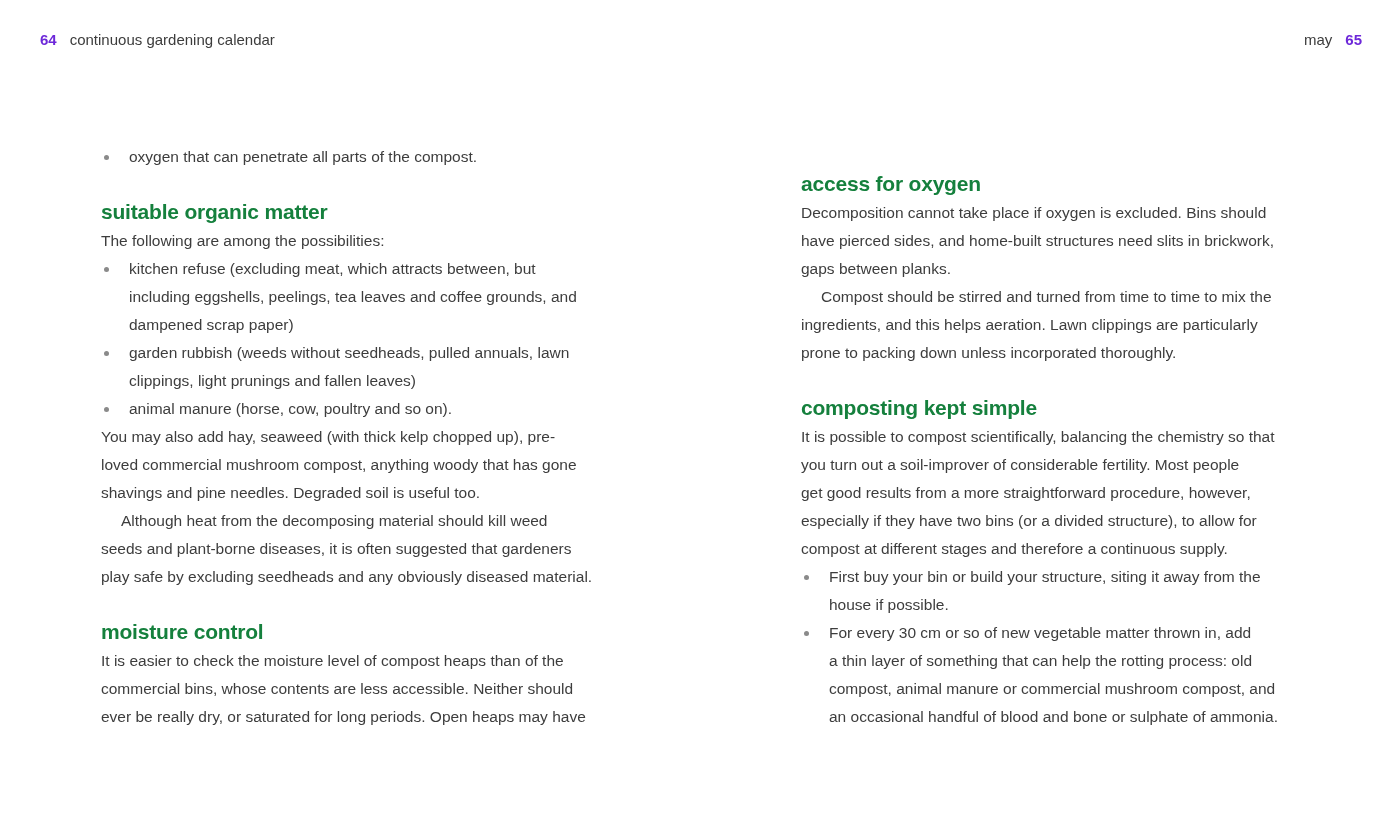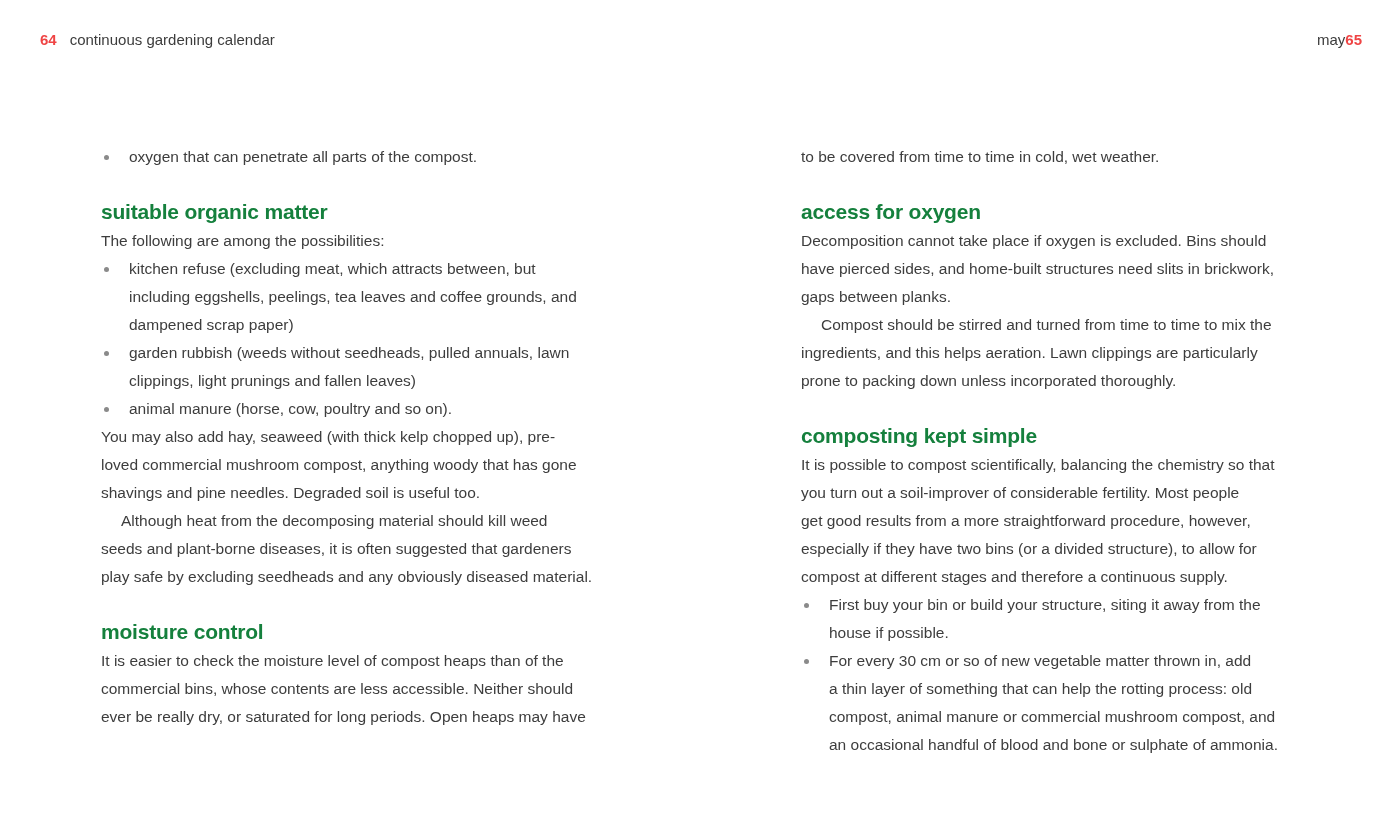--- a/index.html
+++ b/index.html
@@ -22,24 +22,24 @@
     top: 31px;
     font-size: 15px;
     color: #3c3c3c;
     line-height: 17px;
     white-space: nowrap;
   }
   .running-header.left { left: 40px; }
   .running-header.right { right: 38px; text-align: right; }
   .pagenum {
     font-weight: 700;
-    color: #ef4444;
+    color: #6d28d9;
   }
   .running-header.left .book-title { margin-left: 13px; }
-  .running-header.right .pagenum { }
+  .running-header.right .pagenum { margin-left: 13px; }
 
   .column {
     position: absolute;
     top: 143px;
     width: 540px;
   }
   .column.left-col { left: 101px; }
   .column.right-col { left: 801px; }
 
   .section-heading {
@@ -133,23 +133,20 @@
         <div class="line">play safe by excluding seedheads and any obviously diseased material.</div>
       </div>
       <h2 class="section-heading">moisture control</h2>
       <div class="para">
         <div class="line">It is easier to check the moisture level of compost heaps than of the</div>
         <div class="line">commercial bins, whose contents are less accessible. Neither should</div>
         <div class="line">ever be really dry, or saturated for long periods. Open heaps may have</div>
       </div>
     </div>
   <div class="column right-col" id="col-right">
-      <div class="para">
-        <div class="line">to be covered from time to time in cold, wet weather.</div>
-      </div>
       <h2 class="section-heading">access for oxygen</h2>
       <div class="para">
         <div class="line">Decomposition cannot take place if oxygen is excluded. Bins should</div>
         <div class="line">have pierced sides, and home-built structures need slits in brickwork,</div>
         <div class="line">gaps between planks.</div>
       </div>
       <div class="para">
         <div class="line first-indent">Compost should be stirred and turned from time to time to mix the</div>
         <div class="line">ingredients, and this helps aeration. Lawn clippings are particularly</div>
         <div class="line">prone to packing down unless incorporated thoroughly.</div>

